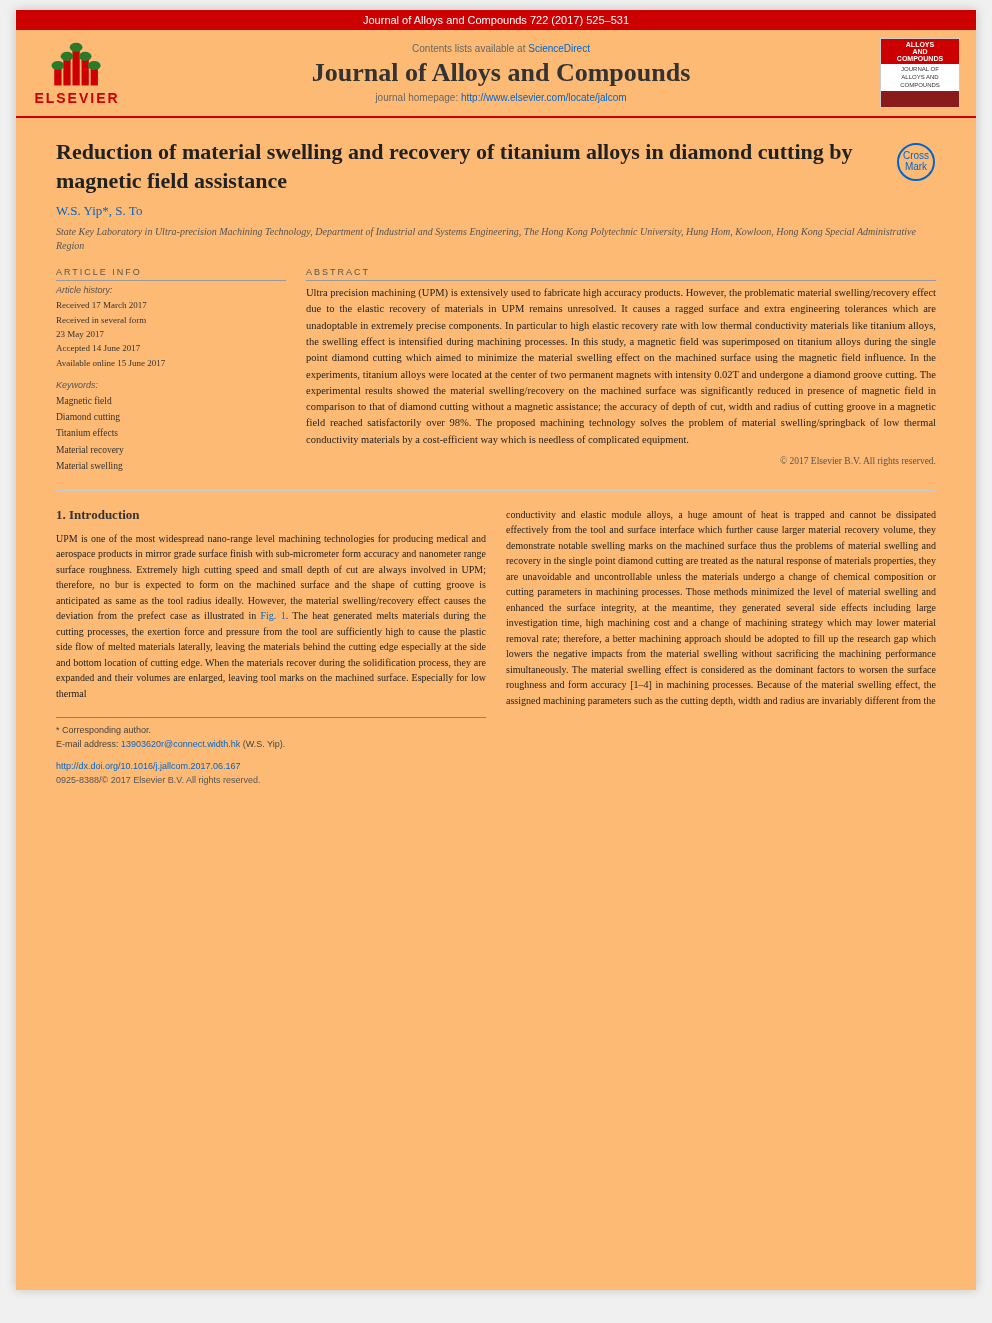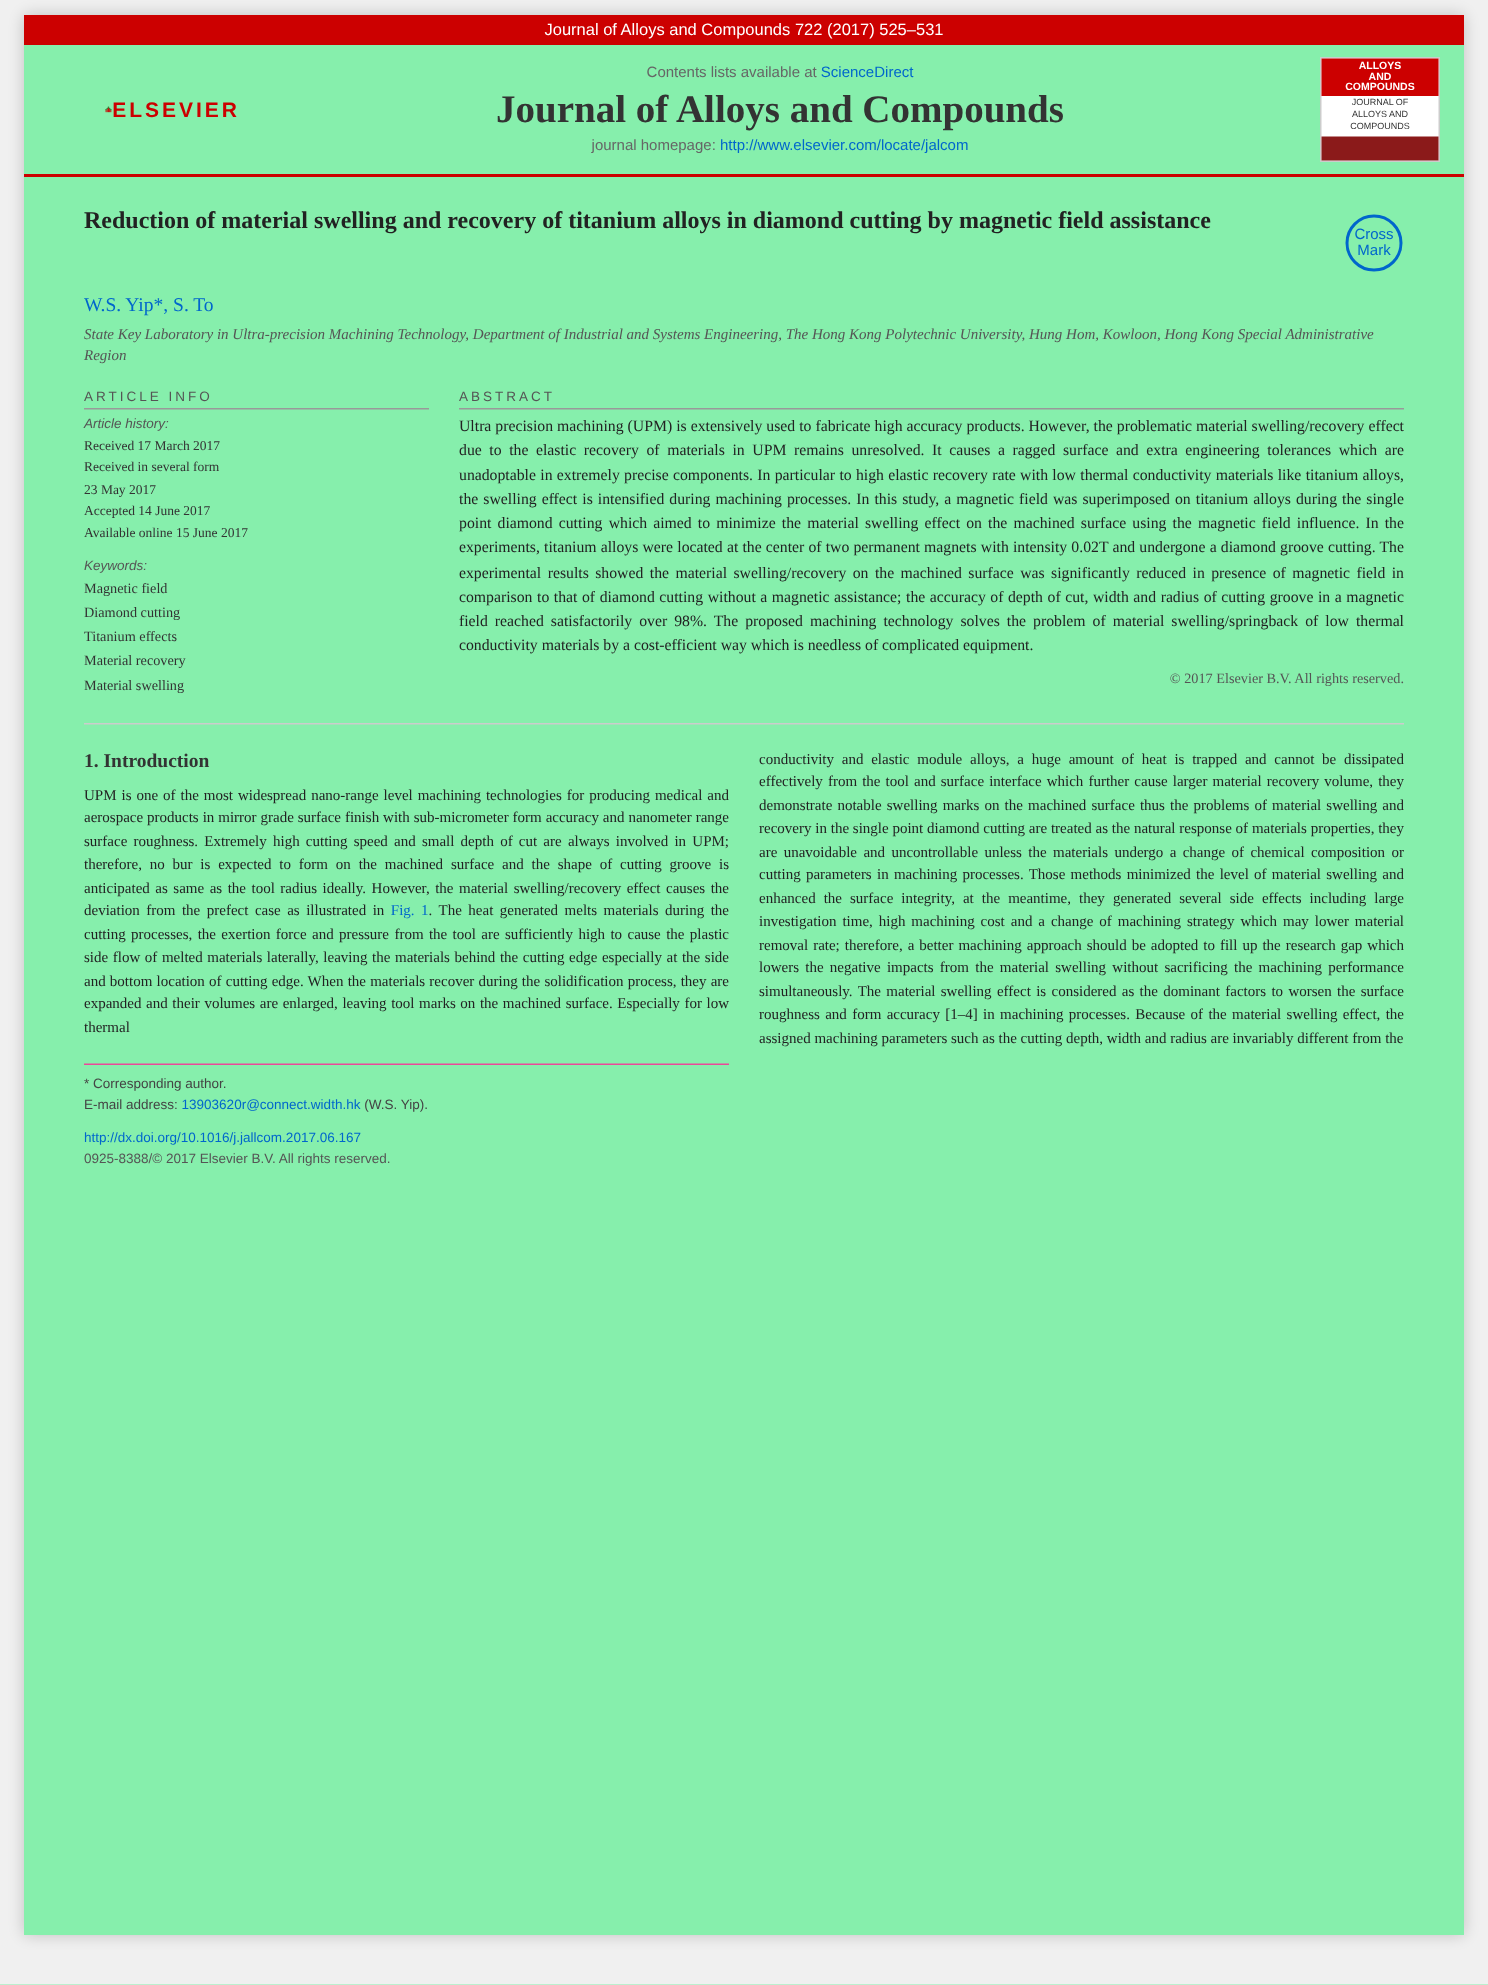--- a/index.html
+++ b/index.html
@@ -4,21 +4,21 @@
   <style>
     * { margin: 0; padding: 0; box-sizing: border-box; }
     body {
       background: #f0f0f0;
       font-family: 'Times New Roman', Times, serif;
       display: flex;
       justify-content: center;
       padding: 10px;
     }
     .page {
-      background: #86efac;
+      background: #fdba74;
       width: 960px;
       min-height: 1280px;
       padding: 0;
       box-shadow: 0 0 10px rgba(0,0,0,0.2);
     }
     .top-bar {
       background: #c00;
       text-align: center;
       padding: 4px;
       font-size: 11px;
@@ -28,22 +28,22 @@
     .journal-header {
       border-bottom: 2px solid #c00;
       padding: 8px 16px;
       display: flex;
       align-items: center;
       justify-content: space-between;
     }
     .elsevier-logo {
       width: 90px;
       display: flex;
+      flex-direction: column;
       align-items: center;
-      margin-left: 38px;
     }
     .elsevier-tree {
       width: 60px;
       height: 50px;
     }
     .elsevier-text {
       font-size: 14px;
       color: #c00;
       font-weight: bold;
       letter-spacing: 2px;
@@ -107,21 +107,21 @@
     }
     .logo-right-bottom {
       background: #8b1a1a;
       width: 100%;
       height: 20px;
     }
     .content-area {
       padding: 20px 40px;
     }
     .article-title {
-      font-size: 16px;
+      font-size: 22px;
       font-weight: bold;
       color: #222;
       line-height: 1.3;
     }
     .authors {
       font-size: 13px;
       color: #0066cc;
       margin-bottom: 6px;
     }
     .affiliation {

